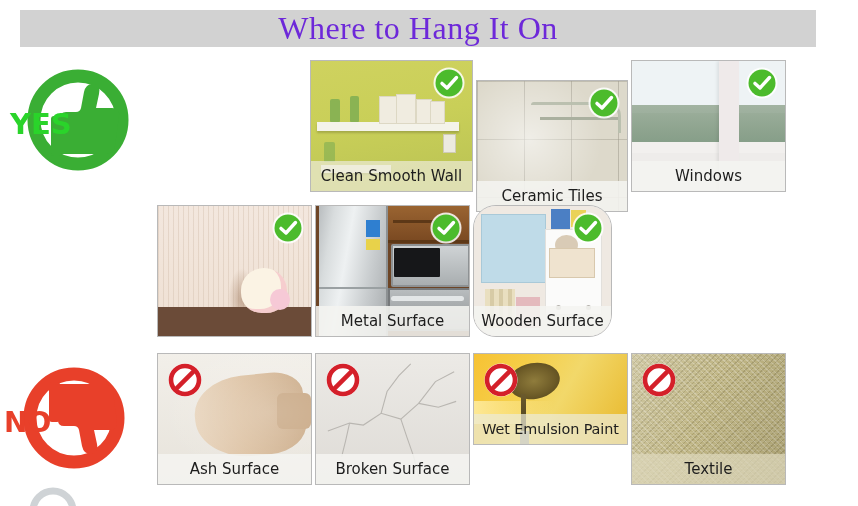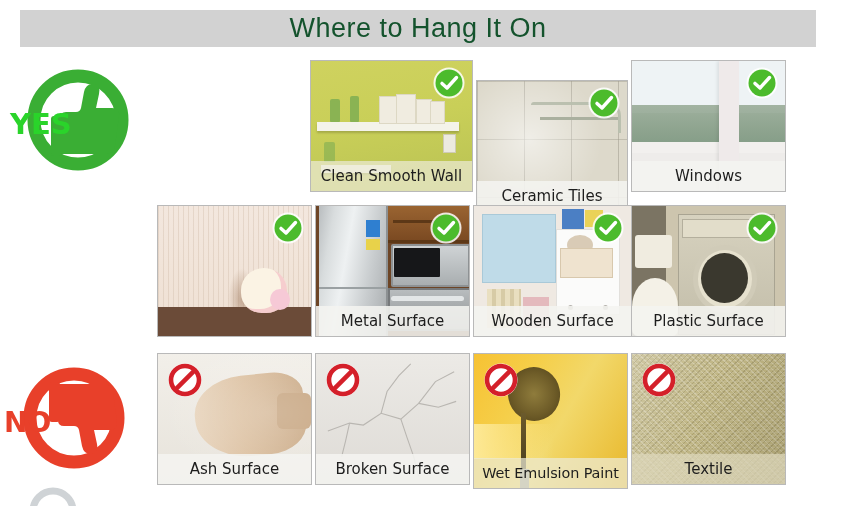--- a/index.html
+++ b/index.html
@@ -12,22 +12,22 @@
   }
   .page{position:absolute;inset:0;}
 
   
   .title-bar{
     position:absolute;left:20px;top:10px;width:796px;height:37px;
     background:#d2d2d2;
     display:flex;align-items:center;justify-content:center;
   }
   .title-bar .title-text{
-    font-size:27px;color:#14532d;letter-spacing:.5px;
-    font-family:Liberation Sans, sans-serif;font-weight:400;
+    font-size:32px;color:#6d28d9;letter-spacing:.5px;
+    font-family:Liberation Serif, serif;font-weight:400;
   }
 
   
   .verdict{position:absolute;width:150px;height:120px;}
   .verdict svg{display:block;}
   .verdict-yes{left:-4px;top:62px;}
   .verdict-no{left:-12px;top:358px;}
   .verdict-partial{left:8px;top:487px;}
 
   
@@ -313,21 +313,21 @@
     <span class="badge badge-ok">
       <svg width="34" height="34" viewBox="0 0 34 34">
         <circle cx="17" cy="17" r="15.5" fill="#ffffff" opacity=".85"></circle>
         <circle cx="17" cy="17" r="13.5" fill="#4cbb2c"></circle>
         <path d="M10 17.4 L15 22 L24.5 11.5" fill="none" stroke="#fff" stroke-width="3.4" stroke-linecap="round" stroke-linejoin="round"></path>
       </svg>
     </span>
     <div class="label">Metal Surface</div>
   </div>
 
-  <div class="card" style="left:473px;top:205px;width:159px;height:132px;">
+  <div class="card" style="left:473px;top:205px;width:139px;height:132px;border-radius:23px;">
     <div class="photo">
       <div class="ph ph-wood">
         <div class="box"></div>
         <div class="box2"></div>
         <div class="blue"></div>
         <div class="white"></div>
         <div class="bear"></div>
         <div class="basket"></div>
         <div class="books"></div>
         <div class="pink"></div>
@@ -338,41 +338,20 @@
     <span class="badge badge-ok">
       <svg width="34" height="34" viewBox="0 0 34 34">
         <circle cx="17" cy="17" r="15.5" fill="#ffffff" opacity=".85"></circle>
         <circle cx="17" cy="17" r="13.5" fill="#4cbb2c"></circle>
         <path d="M10 17.4 L15 22 L24.5 11.5" fill="none" stroke="#fff" stroke-width="3.4" stroke-linecap="round" stroke-linejoin="round"></path>
       </svg>
     </span>
     <div class="label">Wooden Surface</div>
   </div>
 
-  <div class="card" style="left:631px;top:205px;width:155px;height:132px;">
-    <div class="photo">
-      <div class="ph ph-plastic">
-        <div class="wall"></div>
-        <div class="washer"></div>
-        <div class="panel"></div>
-        <div class="door"></div>
-        <div class="glass"></div>
-        <div class="toiletT"></div>
-        <div class="toiletB"></div>
-      </div>
-    </div>
-    <span class="badge badge-ok">
-      <svg width="34" height="34" viewBox="0 0 34 34">
-        <circle cx="17" cy="17" r="15.5" fill="#ffffff" opacity=".85"></circle>
-        <circle cx="17" cy="17" r="13.5" fill="#4cbb2c"></circle>
-        <path d="M10 17.4 L15 22 L24.5 11.5" fill="none" stroke="#fff" stroke-width="3.4" stroke-linecap="round" stroke-linejoin="round"></path>
-      </svg>
-    </span>
-    <div class="label">Plastic Surface</div>
-  </div>
 
   <div class="card" style="left:157px;top:353px;width:155px;height:132px;">
     <div class="photo">
       <div class="ph ph-ash">
         <div class="hand"></div>
         <div class="wrist"></div>
         <div class="blur"></div>
       </div>
     </div>
     <span class="badge badge-no">
@@ -402,21 +381,21 @@
     <span class="badge badge-no">
       <svg width="38" height="38" viewBox="0 0 38 38">
         <circle cx="19" cy="19" r="16.5" fill="#fff"></circle>
         <circle cx="19" cy="19" r="14" fill="none" stroke="#d4202a" stroke-width="4.6"></circle>
         <line x1="9.4" y1="28.6" x2="28.6" y2="9.4" stroke="#d4202a" stroke-width="4.6"></line>
       </svg>
     </span>
     <div class="label">Broken Surface</div>
   </div>
 
-  <div class="card tight" style="left:473px;top:353px;width:155px;height:136px;">
+  <div class="card tight" style="left:473px;top:353px;width:155px;height:92px;">
     <div class="photo">
       <div class="ph ph-paint">
         <div class="streak"></div>
         <div class="head"></div>
         <div class="pole"></div>
         <div class="tip"></div>
       </div>
     </div>
     <span class="badge badge-no">
       <svg width="38" height="38" viewBox="0 0 38 38">

